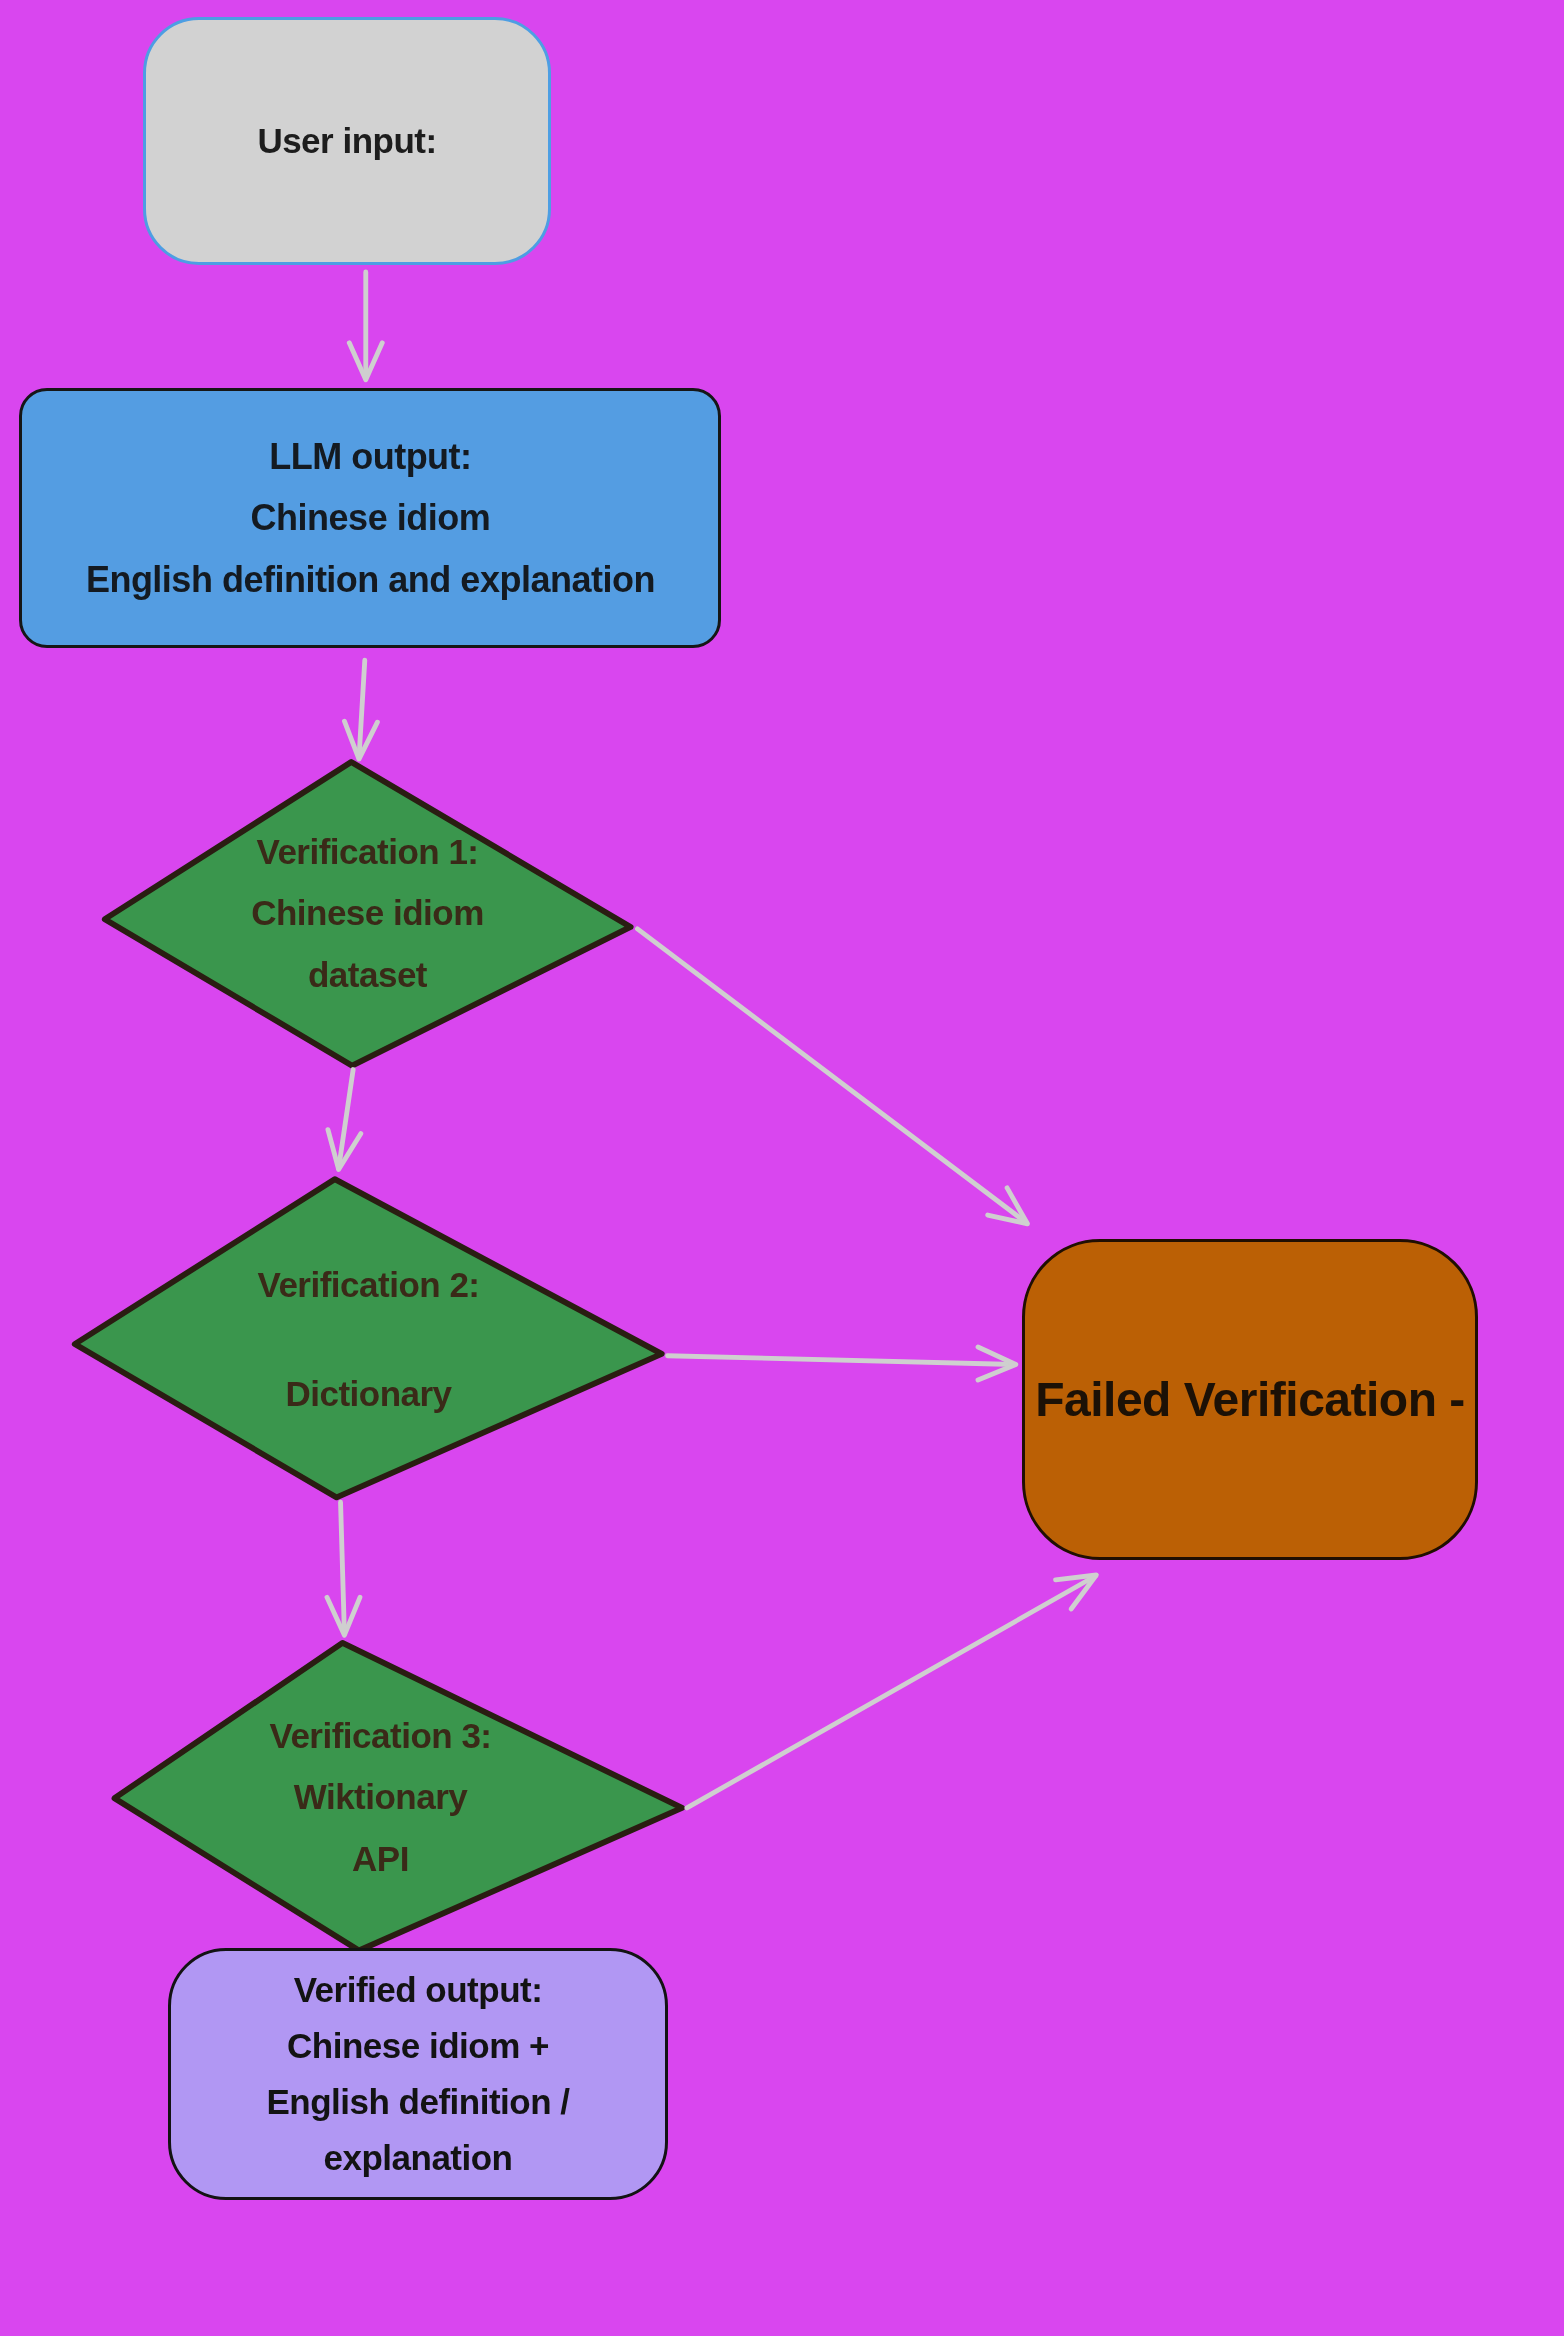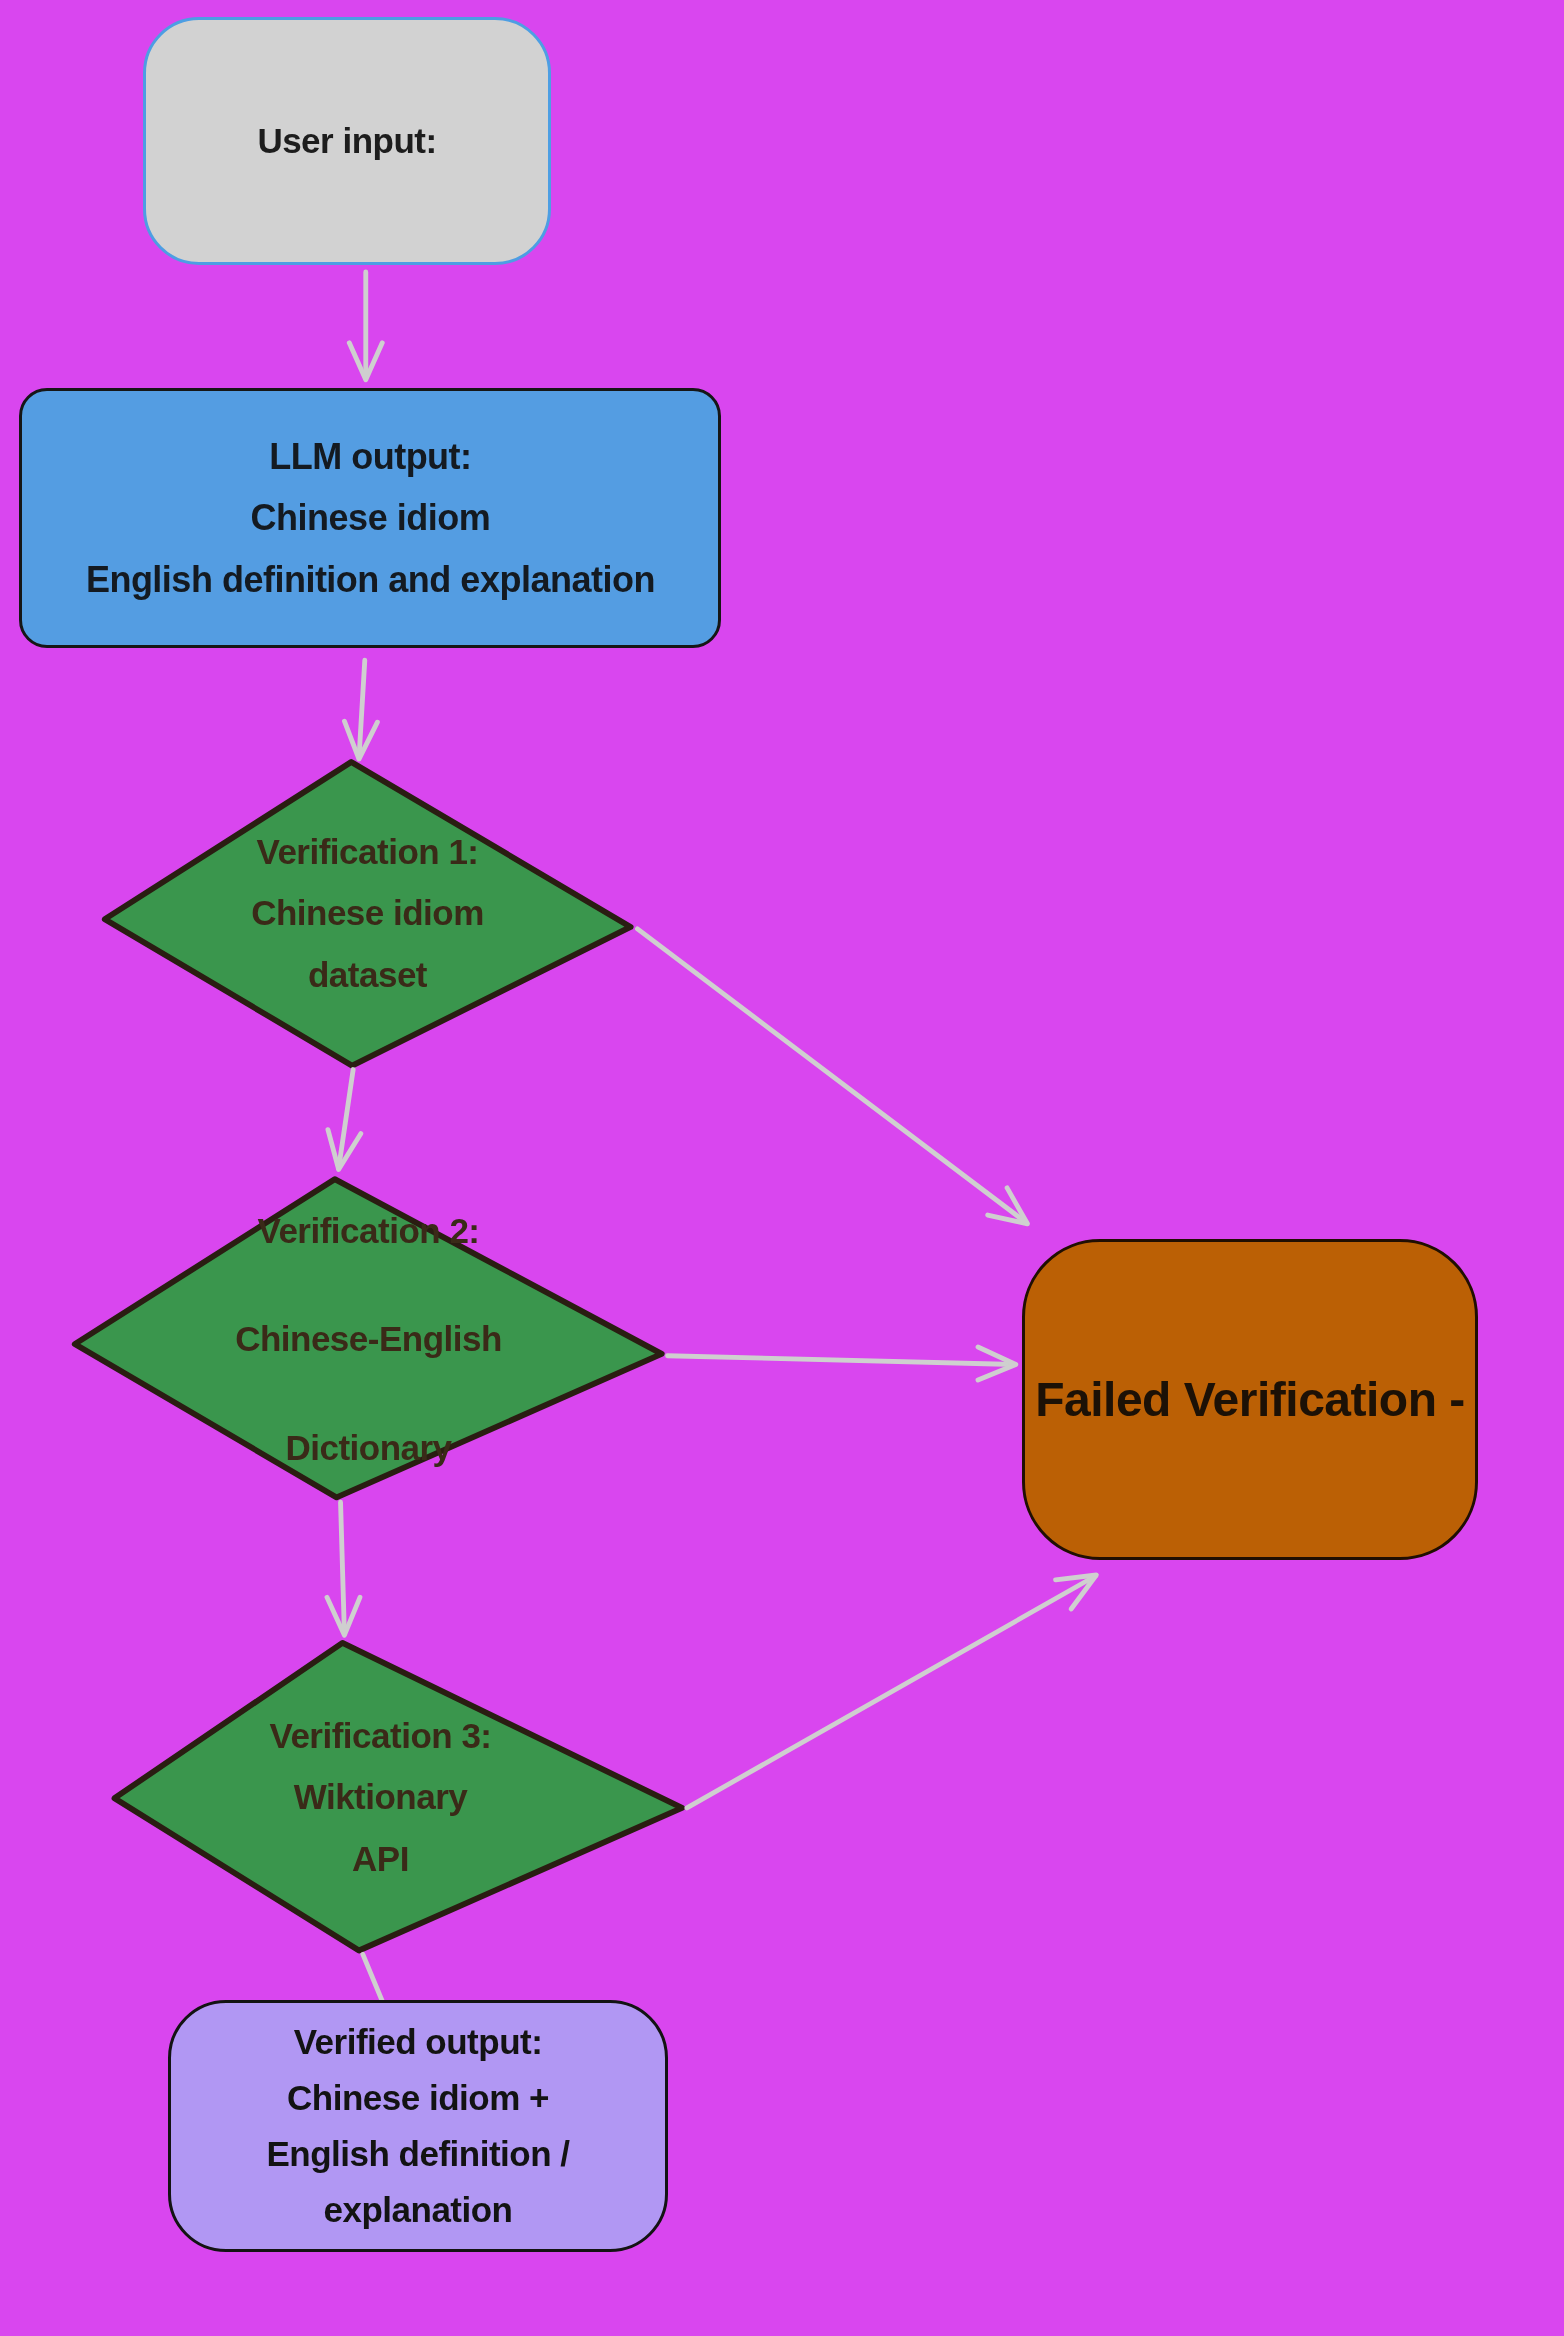--- a/index.html
+++ b/index.html
@@ -24,21 +24,21 @@
     left:19.4px;top:388px;width:702px;height:260px;border-radius:28px;
     background:#549de2;border:3.9px solid #161616;color:#141a21;
     font-size:36px;line-height:1.7;
   }
   #node-failed-verification{
     left:1022px;top:1239px;width:456px;height:321px;border-radius:78px;
     background:#bb6005;border:3.9px solid #200f02;color:#1c1106;
     font-size:48px;line-height:1.75;
   }
   #node-verified-output{
-    left:168px;top:2000px;width:500px;height:252px;border-radius:58px;
+    left:168px;top:1948px;width:500px;height:252px;border-radius:58px;
     background:#b197f3;border:3.9px solid #131313;color:#131313;
     font-size:35px;line-height:1.6;
   }
   
   .diamond-label{color:#3a2a18;font-size:35px;line-height:1.75;}
   #label-verification-1{left:154px;top:821px;width:427px;height:184px;}
   #label-verification-2{left:155px;top:1247px;width:427px;height:184px;gap:47px;}
   #label-verification-3{left:167px;top:1705px;width:427px;height:184px;}
 </style>
 </head>
@@ -110,21 +110,20 @@
   </div>
 
   <div class="node diamond-label" id="label-verification-1">
     <span class="line">Verification 1:</span>
     <span class="line">Chinese idiom</span>
     <span class="line">dataset</span>
   </div>
 
   <div class="node diamond-label" id="label-verification-2">
     <span class="line">Verification 2:</span>
-    <span class="line">Chinese-English</span>
     <span class="line">Dictionary</span>
   </div>
 
   <div class="node diamond-label" id="label-verification-3">
     <span class="line">Verification 3:</span>
     <span class="line">Wiktionary</span>
     <span class="line">API</span>
   </div>
 
 </div>

